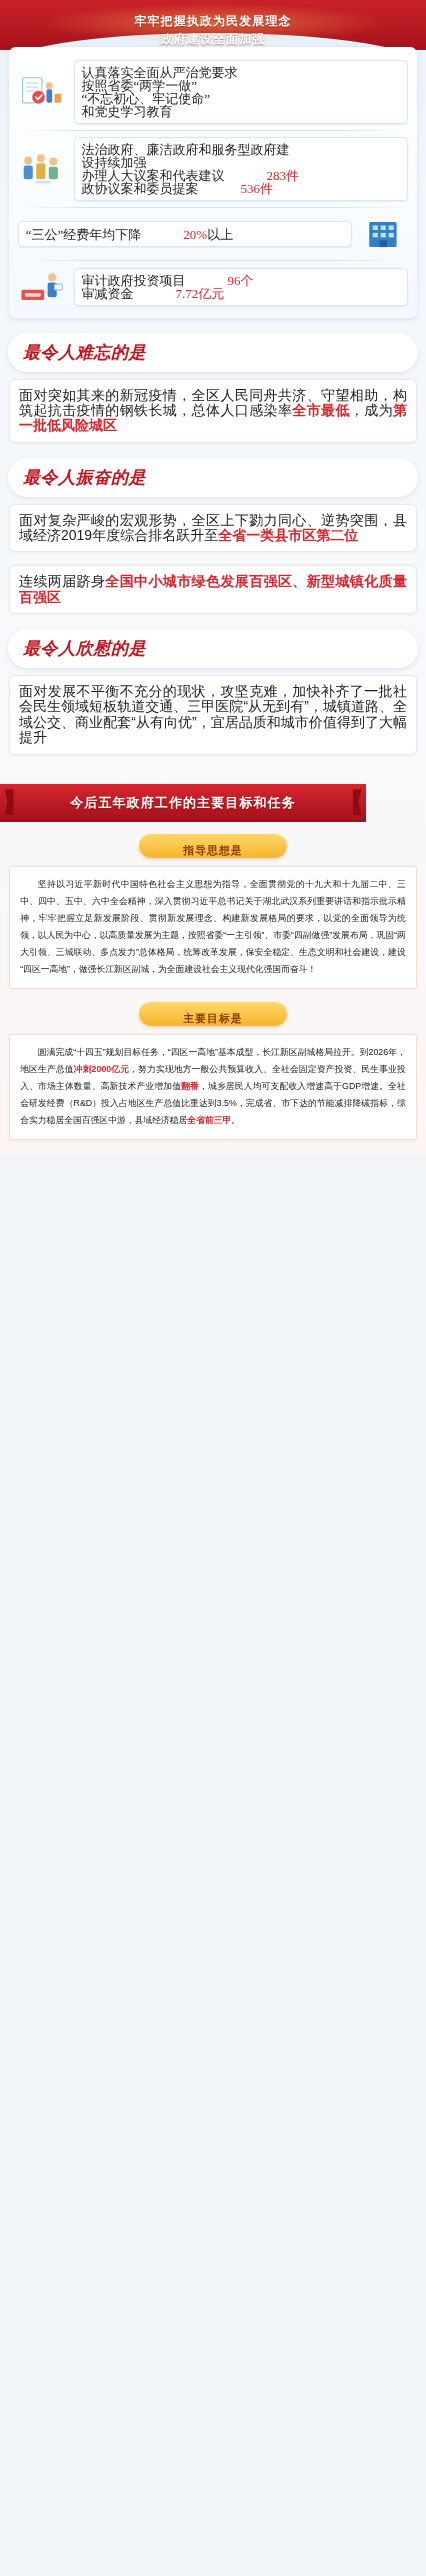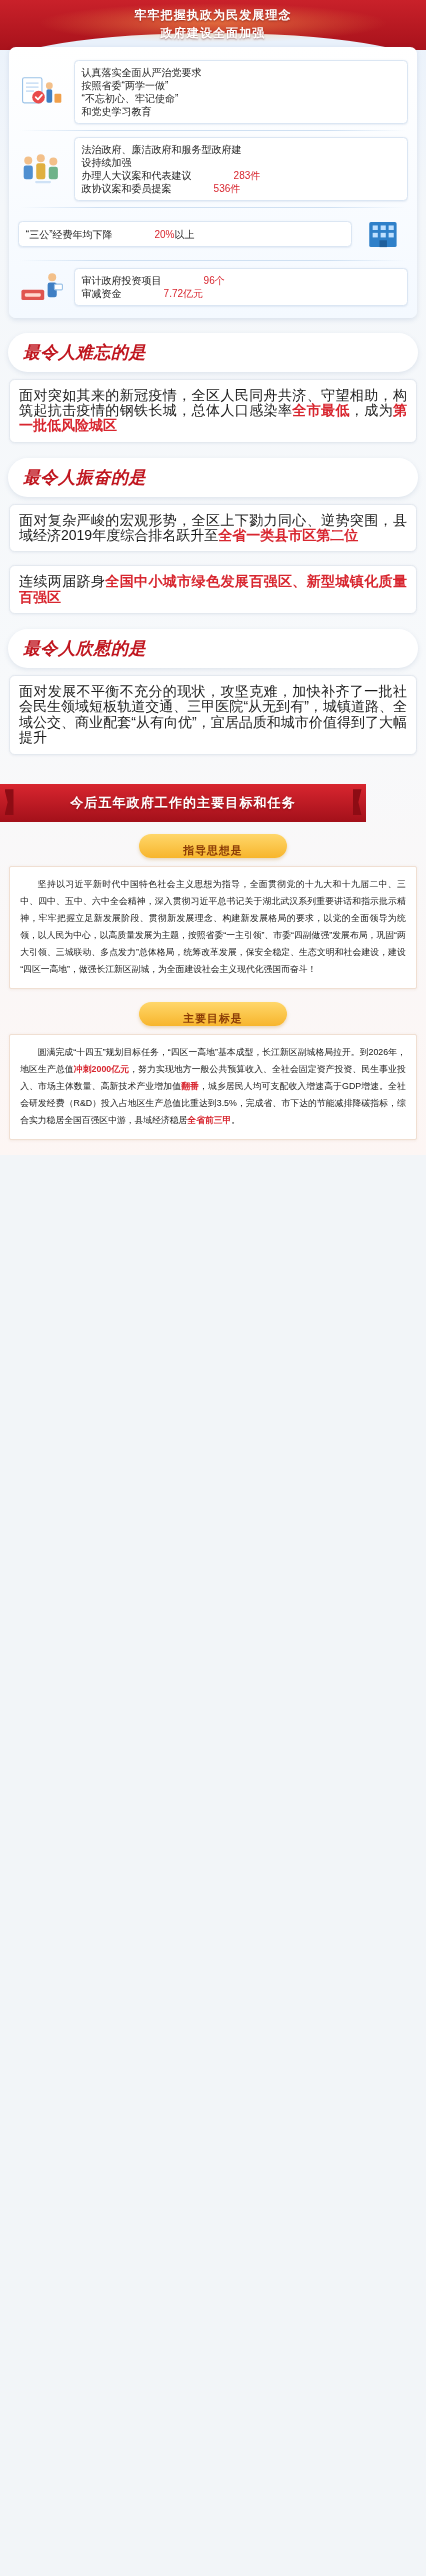--- a/index.html
+++ b/index.html
@@ -28,21 +28,21 @@
   .top-banner:after{
     content:"";
     position:absolute; left:0; right:0; bottom:-17px; height:34px;
     background:#e9f1fb;
     border-radius: 50% 50% 0 0 / 100% 100% 0 0;
   }
   .top-banner .title-wrap {
     position: relative;
     z-index: 3;
     text-align: center;
-    padding-top: 7px;
+    padding-top: 13px;
   }
   .top-banner .tline {
     color: #ffffff;
     font-size: 12px;
     font-weight: bold;
     letter-spacing: 1.1px;
     line-height: 17.6px;
     text-shadow: 0 1.1px 1.7px rgba(80,0,0,.45);
   }
   .glow {
@@ -71,24 +71,25 @@
     width: 49px; min-width:49px; height: 40px;
     position: relative;
   }
   .blue-row.rev { flex-direction: row-reverse; }
   .bubble {
     flex: 1;
     background: #ffffff;
     border: 0.6px solid #dbe6f3;
     border-radius: 4.5px;
     padding: 5.1px 6.8px;
-    font-size: 10px;
+    font-size: 13px;
     line-height: 13px;
     color: #1d1d1d;
     box-shadow: 0 0.6px 1.7px rgba(60,100,160,.10);
+    font-family: Liberation Serif, serif;
   }
   .bubble p { margin: 0; }
   .sep-line {
     height: 0.6px;
     background: linear-gradient(90deg, rgba(200,220,240,0) 0%, #cfe0f2 20%, #cfe0f2 80%, rgba(200,220,240,0) 100%);
     margin: 1.1px 11.4px;
   }
   .red { color: #d8262f; font-weight: bold; }
   .redn { color: #d8262f; padding-left: 42px; }
 

